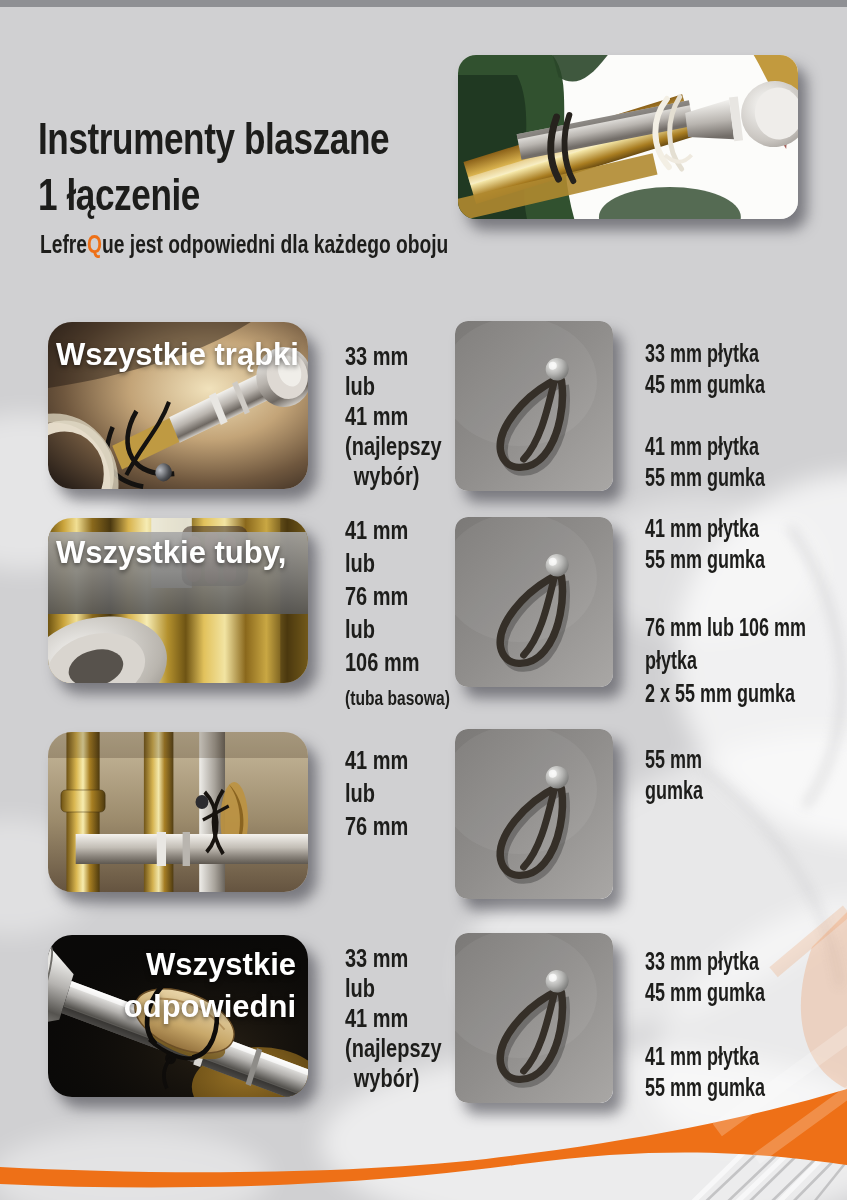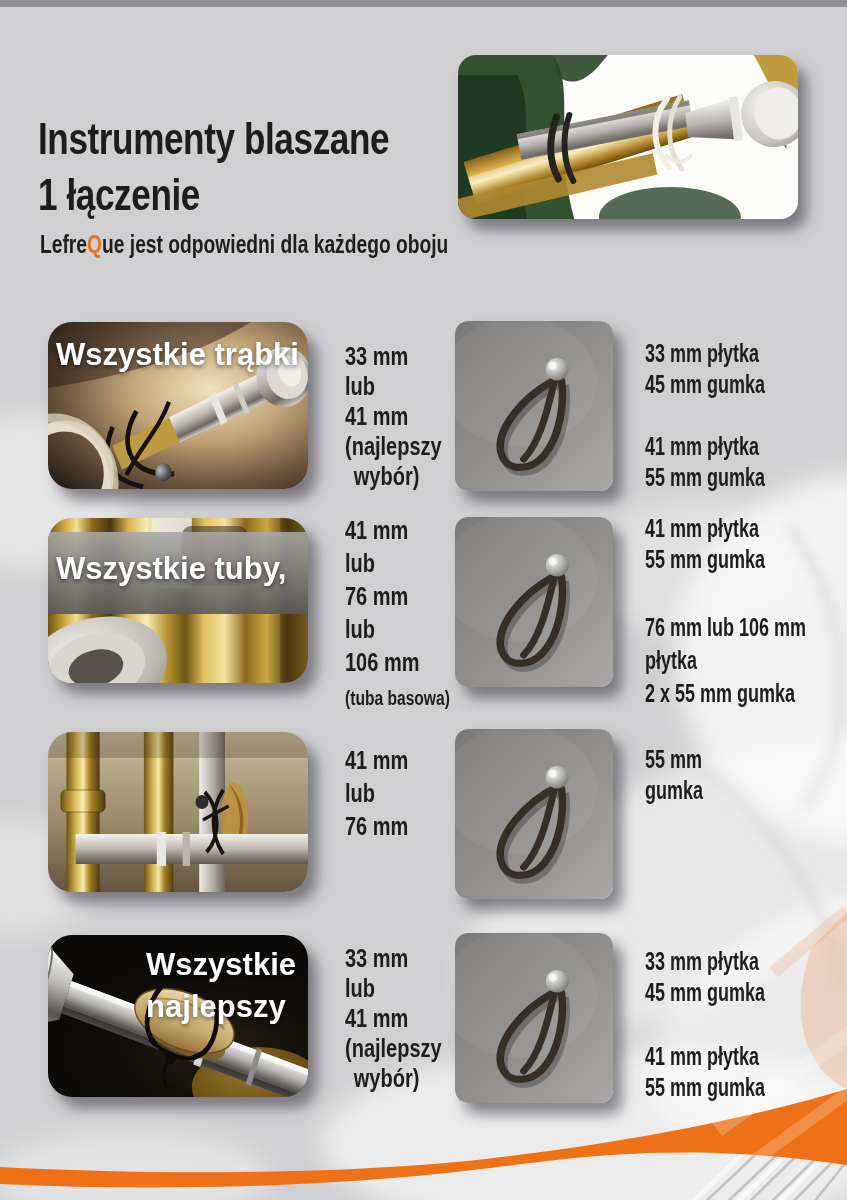--- a/index.html
+++ b/index.html
@@ -278,21 +278,21 @@
         <rect x="170" y="14" width="15" height="52" rx="7" fill="#a5735a" opacity=".85"></rect>
         <rect x="190" y="18" width="14" height="46" rx="7" fill="#9a6a52" opacity=".85"></rect>
         <g transform="translate(52,150) rotate(-12)">
           <ellipse rx="78" ry="50" fill="url(#silvb)"></ellipse>
           <ellipse rx="54" ry="34" fill="#d9d5cf"></ellipse>
           <ellipse rx="30" ry="18" fill="#57524c"></ellipse>
         </g>
         <rect x="252" y="0" width="30" height="165" fill="rgba(40,30,10,.35)"></rect>
       </svg>
       <div class="band" style="top:14px;height:82px">
-        <div class="caption" style="position:static;padding:17px 0 0 8px">Wszystkie tuby,</div>
+        <div class="caption" style="position:static;padding:1px 0 0 8px">Wszystkie tuby,</div>
       </div>
     </div>
     <div class="col mid" style="top:507px;line-height:33px">
       <span class="line">41 mm</span>
       <span class="line">lub</span>
       <span class="line">76 mm</span>
       <span class="line">lub</span>
       <span class="line">106 mm</span>
       <span class="line note">(tuba basowa)</span>
     </div>
@@ -454,23 +454,23 @@
           <ellipse cx="6" cy="16" rx="46" ry="16" fill="#7e5f1e" opacity=".85"></ellipse>
           <ellipse rx="56" ry="28" fill="url(#leather)" stroke="#6b4e26" stroke-width="1.5"></ellipse>
           <path d="M-40,-10 C-10,-22 20,-20 44,-6" stroke="#b5945e" stroke-width="2" fill="none"></path>
           <path d="M-34,-26 C-46,0 -40,24 -22,32" stroke="#0e0c0a" stroke-width="5" fill="none"></path>
           <path d="M26,-28 C40,-4 38,22 20,32" stroke="#0e0c0a" stroke-width="5" fill="none"></path>
           <path d="M-30,30 C-10,38 14,38 24,30" stroke="#0e0c0a" stroke-width="4" fill="none"></path>
           <circle cx="-2" cy="40" r="6" fill="#0e0c0a"></circle>
           <path d="M-2,40 C-8,54 -2,64 4,70" stroke="#0e0c0a" stroke-width="4" fill="none"></path>
         </g>
       </svg>
-      <div class="caption" style="right:12px;top:9px;text-align:left;line-height:42px">
+      <div class="caption" style="right:12px;top:9px;text-align:right;line-height:42px">
         <div>Wszystkie</div>
-        <div>najlepszy</div>
+        <div>odpowiedni</div>
       </div>
     </div>
     <div class="col mid" style="top:936px">
       <span class="line">33 mm</span>
       <span class="line">lub</span>
       <span class="line">41 mm</span>
       <span class="line">(najlepszy</span>
       <span class="line indent">wybór)</span>
     </div>
     <div class="photo gp" style="top:926px">

